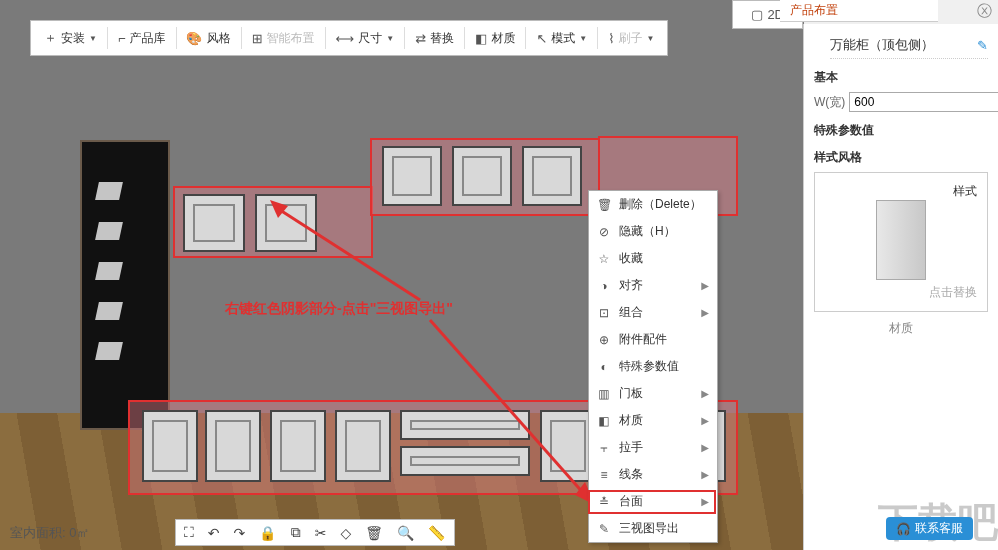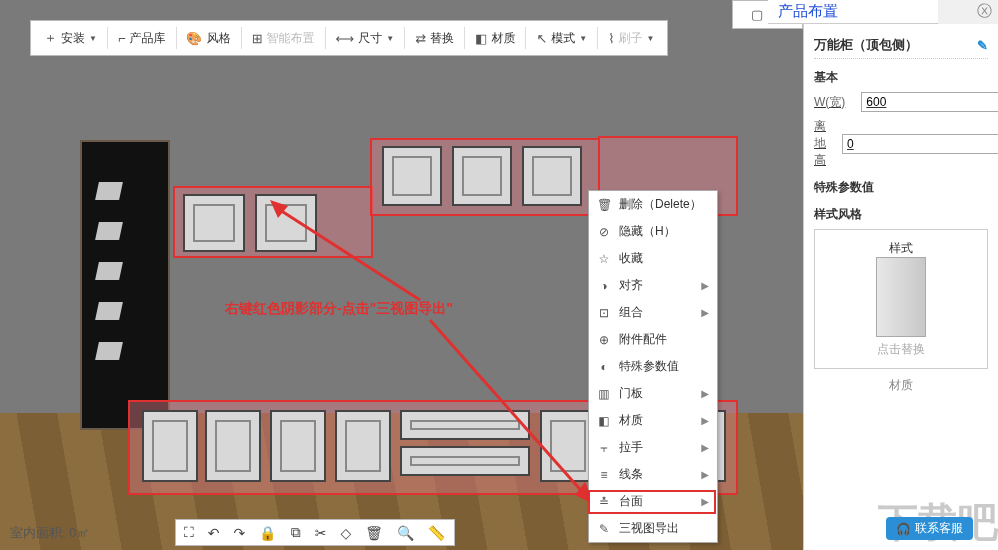--- a/index.html
+++ b/index.html
@@ -11,30 +11,30 @@
 .door-panel { position: absolute; left: 15px; width: 24px; height: 18px; background: #c5c5c5; transform: skew(-12deg); }
 .cabinet-group { position: absolute; border: 2px solid #e03030; background: rgba(220, 120, 130, 0.45); }
 .panel { position: absolute; background: #d8d8d8; border: 2px solid #444; }
 .panel::before { content: ""; position: absolute; inset: 8px; border: 2px solid #888; }
 .toolbar { position: absolute; left: 30px; top: 20px; height: 36px; background: #fff; border: 1px solid #bbb; display: flex; align-items: center; padding: 0 5px; z-index: 100; }
 .toolbar-item { display: flex; align-items: center; padding: 0 8px; font-size: 12px; color: #333; height: 100%; gap: 4px; white-space: nowrap; }
 .toolbar-item .ico { font-size: 13px; color: #555; }
 .toolbar-sep { width: 1px; height: 22px; background: #ddd; margin: 0 2px; }
 .top-tab { position: absolute; top: 0; right: 195px; display: flex; z-index: 99; }
 .tab-2d { background: #fff; border: 1px solid #bbb; padding: 6px 18px; font-size: 13px; color: #555; display: flex; align-items: center; gap: 4px; }
-.prod-title { position: absolute; right: 60px; top: 0; font-size: 15px; color: #1d4ed8; z-index: 100; padding: 2px 100px 2px 10px; background: #fff; border-bottom: 1px solid #ccc; }
+.prod-title { position: absolute; right: 60px; top: 0; font-size: 12px; color: #c2410c; z-index: 100; padding: 2px 100px 2px 10px; background: #fff; border-bottom: 1px solid #ccc; }
 .close-main { position: absolute; right: 6px; top: 2px; font-size: 15px; color: #888; z-index: 101; }
 .side-panel { position: absolute; right: 0; top: 24px; width: 195px; height: 526px; background: #fff; border-left: 1px solid #ccc; font-size: 12px; color: #333; padding: 8px 10px; overflow: hidden; z-index: 100; }
-.panel-title { font-weight: bold; font-size: 13px; padding: 4px 0; border-bottom: 1px dotted #ccc; display: flex; justify-content: space-between; align-items: center; }
+.panel-title { font-weight: normal; font-size: 13px; padding: 4px 0; border-bottom: 1px dotted #ccc; display: flex; justify-content: space-between; align-items: center; margin-left: 16px; }
 .edit-icon { color: #2a8fd6; font-size: 13px; }
 .section-title { font-weight: bold; margin: 10px 0 6px; }
-.form-row { display: flex; align-items: center; margin: 6px 0; gap: 16px; text-decoration: underline; }
+.form-row { display: flex; align-items: center; margin: 6px 0; gap: 4px; }
 .form-row label { width: 50px; text-align: right; color: #666; }
 .form-row input[type=text] { flex: 1; height: 20px; border: 1px solid #aaa; padding: 0 4px; font-size: 12px; }
-.style-box { border: 1px solid #ccc; padding: 10px; margin-top: 6px; text-align: center; }
+.style-box { border: 1px solid #ccc; padding: 10px; margin-top: 6px; text-align: right; }
 .style-preview { width: 50px; height: 80px; margin: 0 auto; background: linear-gradient(to right, #e8e8e8, #c8c8c8); border: 1px solid #aaa; }
 .style-caption { color: #aaa; margin-top: 4px; }
 .context-menu { position: absolute; left: 588px; top: 190px; width: 130px; background: #fff; border: 1px solid #aaa; z-index: 200; font-size: 12px; box-shadow: 2px 2px 4px rgba(0,0,0,0.2); }
 .ctx-item { display: flex; align-items: center; padding: 5px 8px; gap: 8px; color: #333; position: relative; }
 .ctx-item .ci { width: 14px; text-align: center; color: #555; font-size: 12px; }
 .ctx-item .arrow { margin-left: auto; font-size: 10px; color: #888; }
 .ctx-highlight { position: absolute; left: 588px; top: 490px; width: 128px; height: 24px; border: 2px solid #e03030; z-index: 201; pointer-events: none; }
 .annotation { position: absolute; color: #e03030; font-size: 14px; font-weight: bold; z-index: 150; }
 .arrow-svg { position: absolute; z-index: 149; pointer-events: none; }
 .bottom-toolbar { position: absolute; left: 175px; bottom: 4px; background: #fff; border: 1px solid #bbb; display: flex; align-items: center; padding: 4px 8px; gap: 14px; z-index: 100; }
@@ -145,24 +145,20 @@
 <div class="side-panel">
   <div class="panel-title">
     <span>万能柜（顶包侧）</span>
     <span class="edit-icon">✎</span>
   </div>
   <div class="section-title">基本</div>
   <div class="form-row">
       <label>W(宽)</label>
       <input type="text" value="600" style="">
     </div>
-  <div class="form-row">
-      <label>离地高</label>
-      <input type="text" value="0" style="">
-    </div>
   <div class="section-title">特殊参数值</div>
   <div class="section-title">样式风格</div>
   <div class="style-box">
     <div>样式</div>
     <div class="style-preview"></div>
     <div class="style-caption">点击替换</div>
   </div>
   <div style="text-align:center; margin-top:8px; color:#888;">材质</div>
 </div>
 

